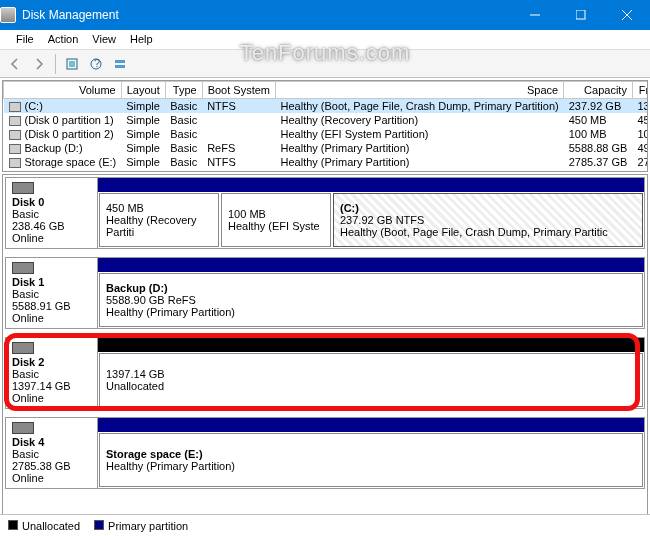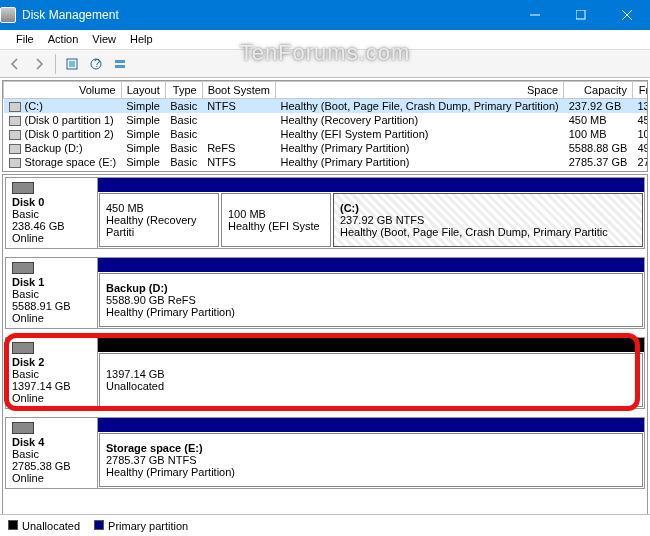--- a/index.html
+++ b/index.html
@@ -245,21 +245,20 @@
           <b>Disk 4</b>
           <span>Basic</span>
           <span>2785.38 GB</span>
           <span>Online</span>
         </div>
         <div class="dparts">
           <div class="bar blue"></div>
           <div class="pgrid">
             <div class="part" style="flex: 1 1 0%;">
               <b>Storage space  (E:)</b>
-              <span>2785.37 GB NTFS</span>
               <span>Healthy (Primary Partition)</span>
             </div>
           </div>
         </div>
       </div>
     </div>
 </div>
 
 <div class="legend">
   <span><span class="sw black"></span><span>Unallocated</span></span>

